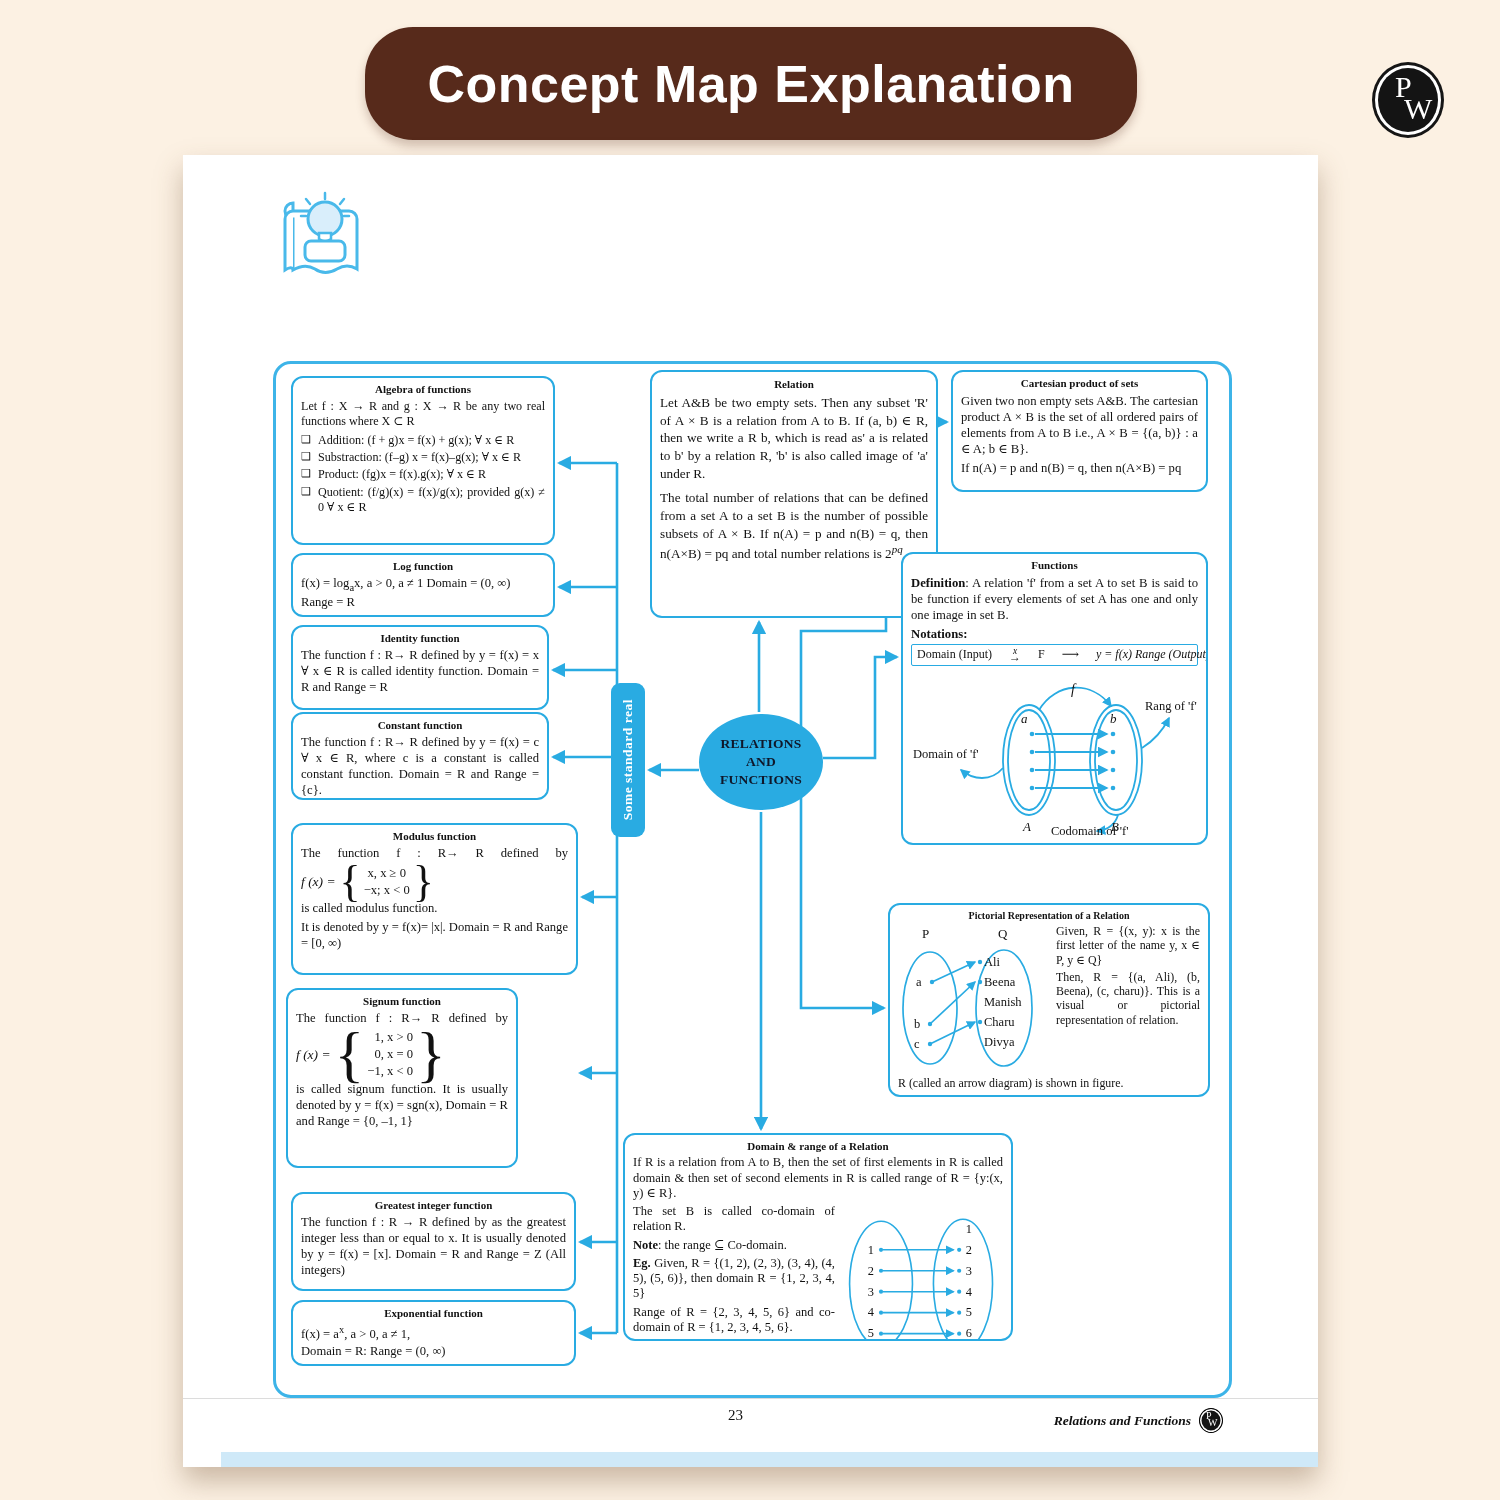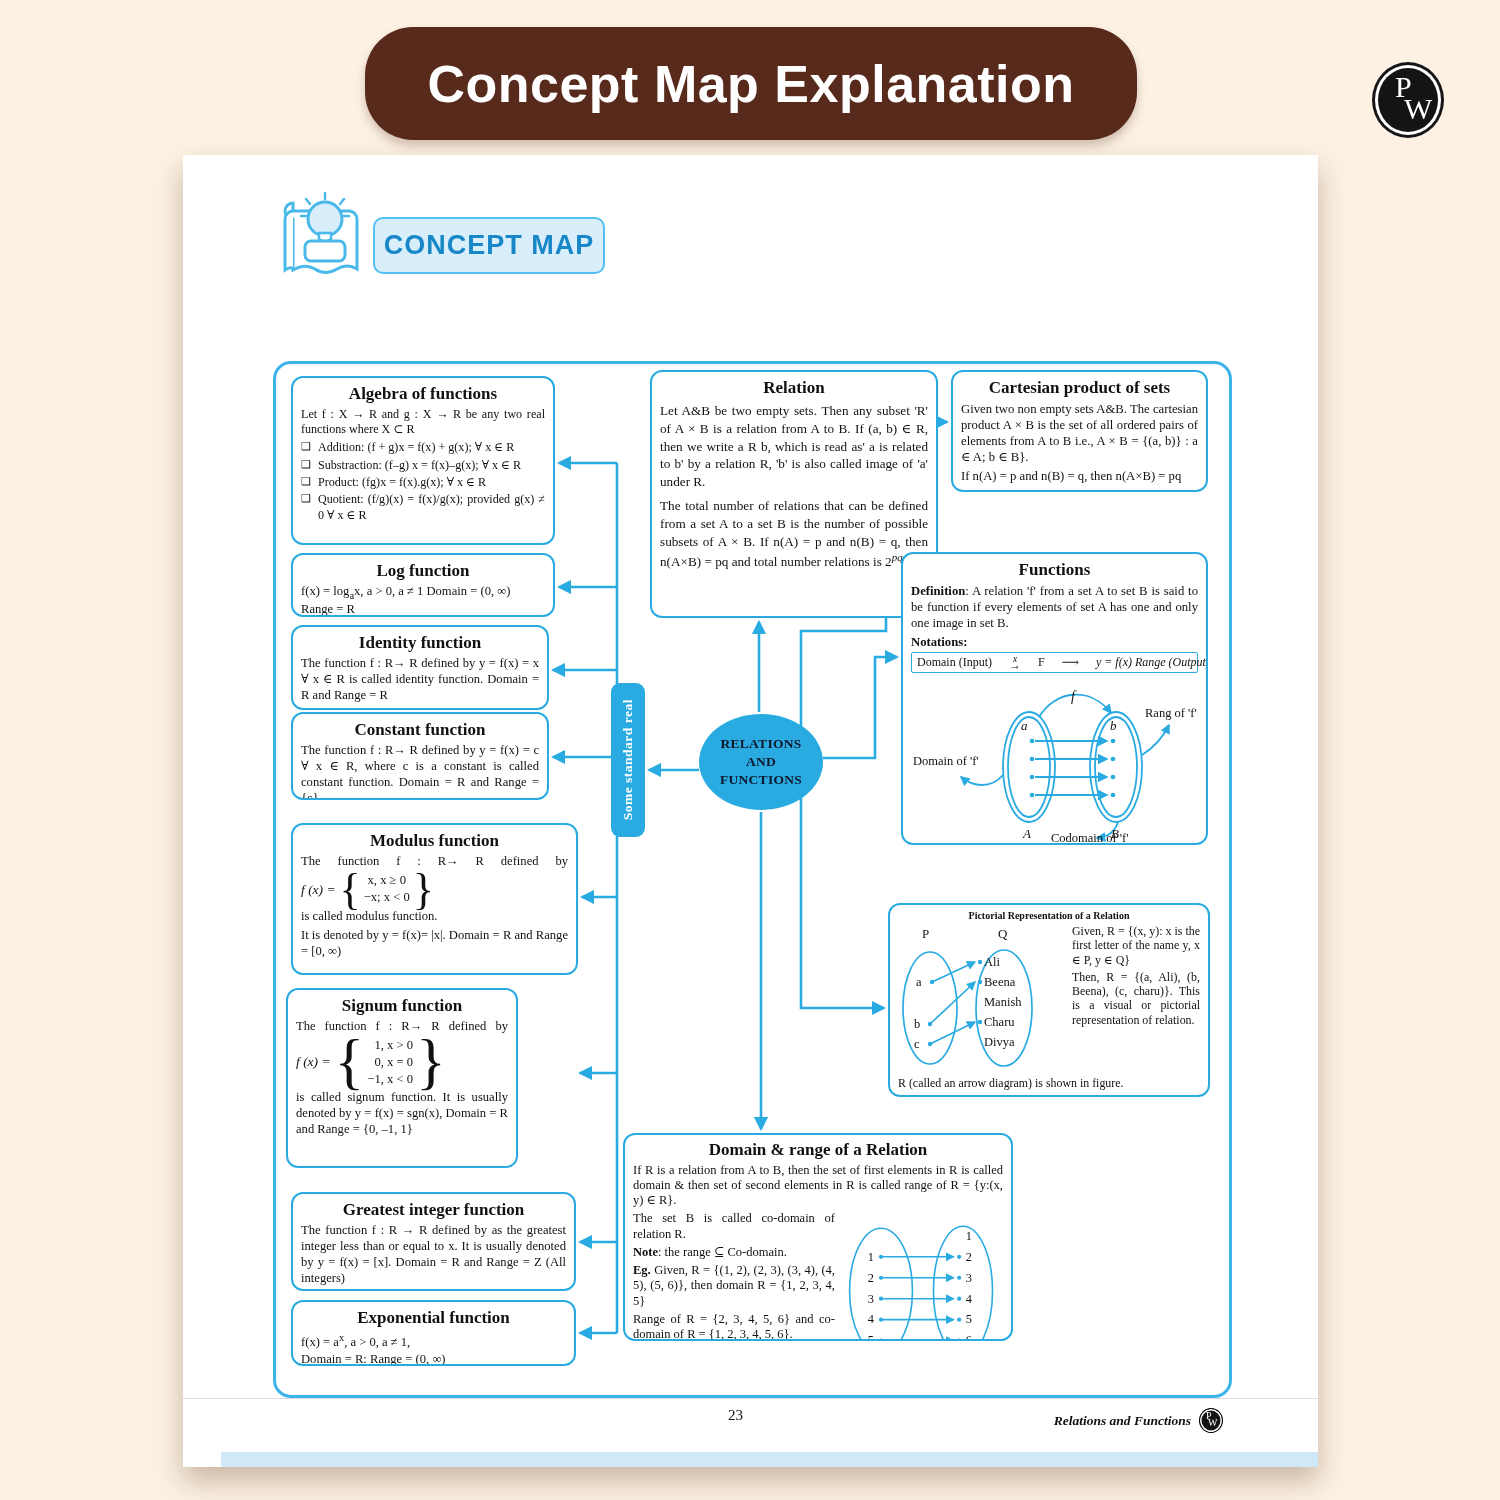--- a/index.html
+++ b/index.html
@@ -27,21 +27,21 @@
   .emblem-icon{position:absolute;left:92px;top:30px;z-index:3;}
 
   
   .map-border{position:absolute;left:90px;top:206px;width:953px;height:1031px;border:3px solid #3db4e8;border-radius:18px;}
 
   .connectors{position:absolute;left:0;top:0;z-index:1;}
 
   
   .cbox{position:absolute;background:#fff;border:2.6px solid #29abe2;border-radius:12px;padding:4px 8px;
         overflow:hidden;font-size:12.6px;line-height:1.27;text-align:justify;z-index:2;box-sizing:border-box;}
-  .cbox h3{margin:1px 0 2px;text-align:center;font-size:17px;font-weight:bold;}
+  .cbox h3{margin:1px 0 2px;text-align:center;font-size:11px;font-weight:bold;}
   .cbox p{margin:0 0 3px;}
   .bitem{display:flex;margin:0 0 2px;}
   .blt{width:17px;flex:none;font-size:11px;}
   .cases{display:flex;align-items:center;margin:2px 0;}
   .fx{font-style:italic;margin-right:4px;font-size:13.5px;}
   .brace2{font-size:44px;line-height:.8;font-weight:400;}
   .brace3{font-size:62px;line-height:.8;font-weight:400;}
   .caselines{display:flex;flex-direction:column;padding:0 3px;text-align:center;}
   .caselines span{line-height:1.35;}
   .notation-box{border:1.5px solid #29abe2;border-radius:2px;padding:2px 5px;font-size:12px;white-space:nowrap;
@@ -94,23 +94,20 @@
     <path d="M44 48 h12 v6 q-6 5 -12 0 z" fill="#fff" stroke="#49b9ea" stroke-width="2.5"></path>
     <g stroke="#49b9ea" stroke-width="2.5" stroke-linecap="round">
       <line x1="50" y1="8" x2="50" y2="14"></line>
         <line x1="31" y1="14" x2="35" y2="19"></line>
       <line x1="69" y1="14" x2="65" y2="19"></line>
         <line x1="26" y1="31" x2="31" y2="31"></line>
       <line x1="69" y1="31" x2="74" y2="31"></line>
     </g>
     <rect x="30" y="56" width="40" height="20" rx="6" fill="#fff" stroke="#49b9ea" stroke-width="3"></rect>
   </svg>
-  <div class="emblem-banner">
-    <span>CONCEPT MAP</span>
-  </div>
 
   <div class="map-border"></div>
 
   <svg class="connectors" width="1135" height="1313" viewBox="0 0 1135 1313">
     <defs>
       <marker id="ah" viewBox="0 0 10 10" refX="8.5" refY="5" markerWidth="5.5" markerHeight="5.5" orient="auto">
         <path d="M0 0 L10 5 L0 10 Z" fill="#29abe2"></path>
       </marker>
     </defs>
     <g stroke="#29abe2" stroke-width="2.6" fill="none">
@@ -308,21 +305,21 @@
         <text x="100" y="14" font-size="13">Q</text>
         <text x="18" y="62" font-size="12.5">a</text>
         <text x="16" y="104" font-size="12.5">b</text>
         <text x="16" y="124" font-size="12.5">c</text>
         <text x="86" y="42" font-size="12.5">Ali</text>
         <text x="86" y="62" font-size="12.5">Beena</text>
         <text x="86" y="82" font-size="12.5">Manish</text>
         <text x="86" y="102" font-size="12.5">Charu</text>
         <text x="86" y="122" font-size="12.5">Divya</text>
       </svg>
-      <div style="flex:1;margin-left:16px;">
+      <div style="flex:1;">
         <p>Given, R = {(x, y): x is the first letter of the name y, x ∈ P, y ∈ Q}</p>
         <p>Then, R = {(a, Ali), (b, Beena), (c, charu)}. This is a visual or pictorial representation of relation.</p>
       </div>
     </div>
     <p style="text-align:left;margin-top:2px;">R (called an arrow diagram) is shown in figure.</p>
   </div>
 
   <div class="cbox" style="left:440px;top:978px;width:390px;height:208px;font-size:12.5px;line-height:1.22;">
     <h3>Domain &amp; range of a Relation</h3>
     <p>If R is a relation from A to B, then the set of first elements in R is called domain &amp; then set of second elements in R is called range of R = {y:(x, y) ∈ R}.</p>

